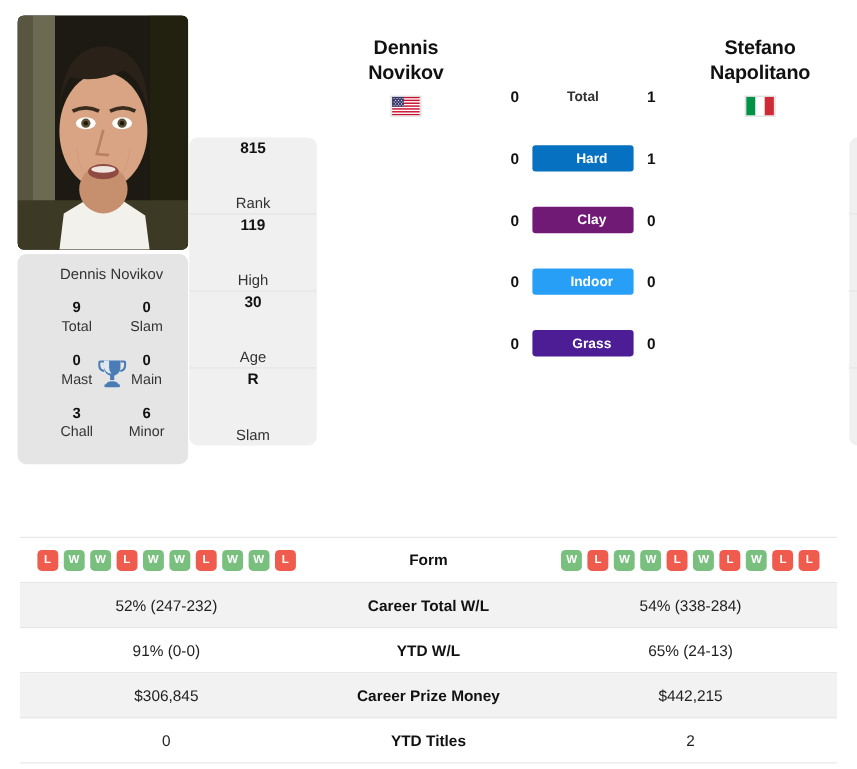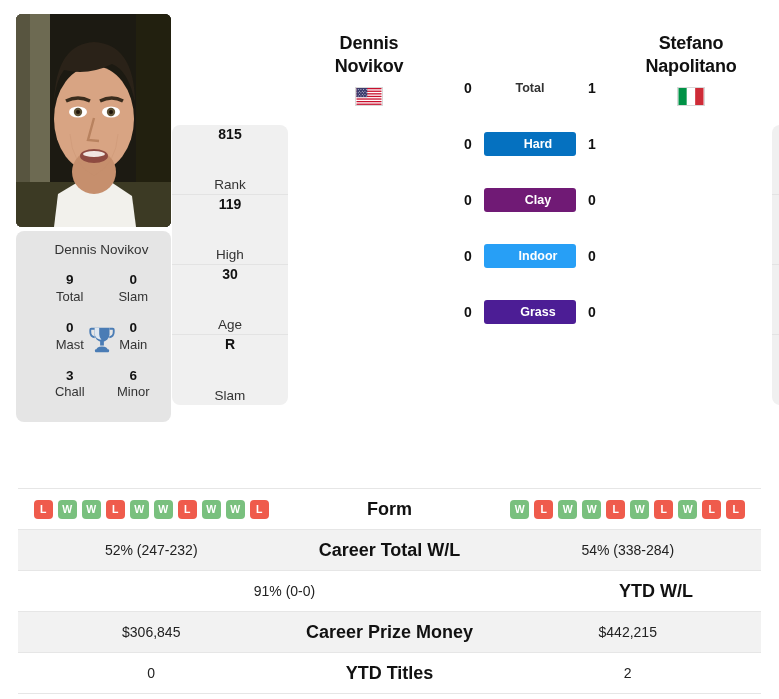--- a/index.html
+++ b/index.html
@@ -141,21 +141,21 @@
     flex: 1 1 0;
     display: flex;
     align-items: center;
     justify-content: center;
     font-size: 14px;
     color: #222;
   }
   .tlabel {
     flex: 0 0 210px;
     text-align: center;
-    font-size: 18px;
+    font-size: 14px;
     font-weight: bold;
     color: #111;
   }
   .form-badges { display: flex; gap: 5px; }
   .badge {
     width: 19px; height: 19px;
     border-radius: 4px;
     color: #ffffff;
     font-size: 10.5px;
     font-weight: bold;
@@ -402,20 +402,21 @@
 
     <div class="trow shade">
       <div class="tside">52% (247-232)</div>
       <div class="tlabel">Career Total W/L</div>
       <div class="tside">54% (338-284)</div>
     </div>
 
     <div class="trow">
       <div class="tside">91% (0-0)</div>
       <div class="tlabel">YTD W/L</div>
+      <div class="tside">65% (24-13)</div>
     </div>
 
     <div class="trow shade">
       <div class="tside">$306,845</div>
       <div class="tlabel">Career Prize Money</div>
       <div class="tside">$442,215</div>
     </div>
 
     <div class="trow">
       <div class="tside">0</div>

